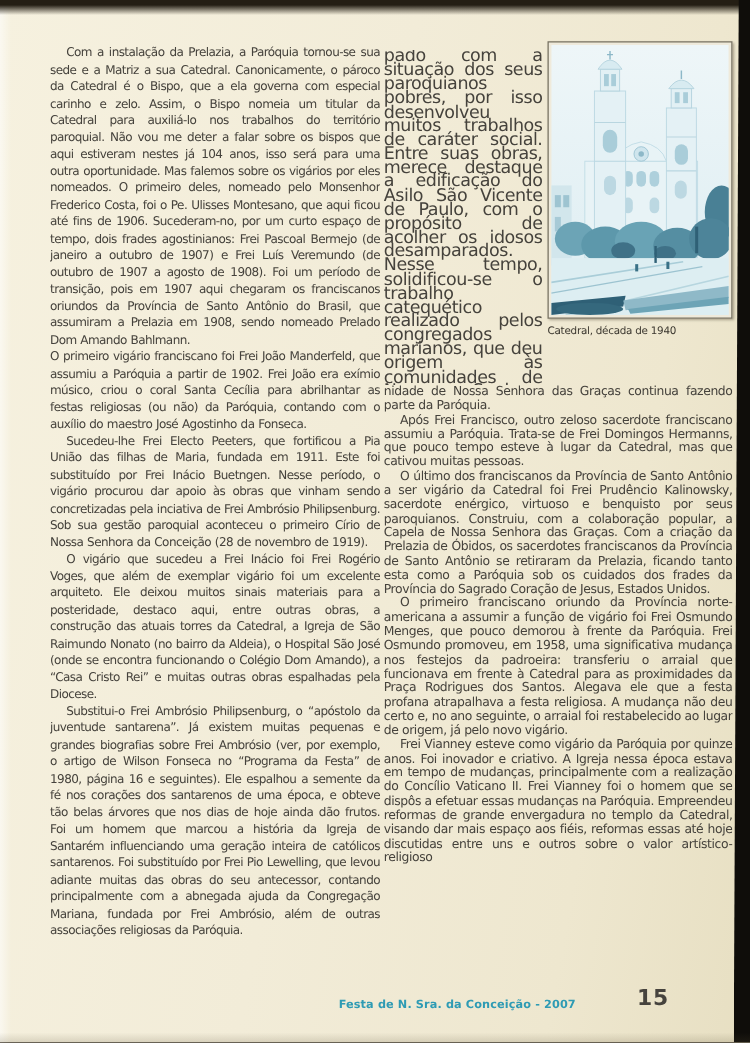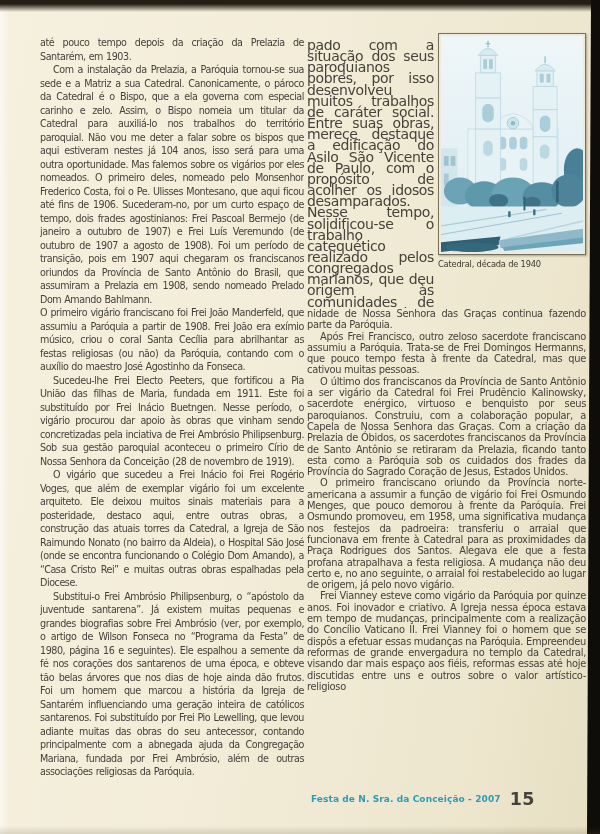--- a/index.html
+++ b/index.html
@@ -32,33 +32,32 @@
     font-size:9.9px;line-height:11.3px;letter-spacing:-0.3px;}
 
   figure.photo{position:absolute;left:438px;top:33px;margin:0;width:148px;}
   .photo-frame{background:#efeadb;border:1px solid #76705f;padding:2px;
     box-shadow:1px 1px 2px rgba(40,30,10,.35);}
   .photo-frame svg{display:block;width:142px;height:216px;}
   figcaption{margin-top:4px;text-align:left;font-size:8.3px;letter-spacing:-0.2px;
     color:#3b372f;}
 
   .footer{position:absolute;left:0;top:789px;width:535px;display:flex;
-    justify-content:flex-end;align-items:center;gap:9px;}
+    justify-content:flex-end;align-items:flex-end;gap:9px;}
   .footer .pub{font-size:9px;font-weight:bold;color:#2e9bb4;letter-spacing:0.1px;}
-  .footer .pagenum{font-size:17.5px;font-weight:bold;color:#46433d;letter-spacing:0.5px;}
+  .footer .pagenum{font-size:17.5px;font-weight:bold;color:#46433d;letter-spacing:0.5px;margin-left:40px;}
 </style>
 </head>
 <body>
 
 <div class="page">
 
   <div class="col col1">
-    <p class="noindent">até pouco tempo depois da criação da Prelazia de Santarém, em 1903.</p>
     <p>Com a instalação da Prelazia, a Paróquia tornou-se sua sede e a Matriz a sua Catedral. Canonicamente, o pároco da Catedral é o Bispo, que a ela governa com especial carinho e zelo. Assim, o Bispo nomeia um titular da Catedral para auxiliá-lo nos trabalhos do território paroquial. Não vou me deter a falar sobre os bispos que aqui estiveram nestes já 104 anos, isso será para uma outra oportunidade. Mas falemos sobre os vigários por eles nomeados. O primeiro deles, nomeado pelo Monsenhor Frederico Costa, foi o Pe. Ulisses Montesano, que aqui ficou até fins de 1906. Sucederam-no, por um curto espaço de tempo, dois frades agostinianos: Frei Pascoal Bermejo (de janeiro a outubro de 1907) e Frei Luís Veremundo (de outubro de 1907 a agosto de 1908). Foi um período de transição, pois em 1907 aqui chegaram os franciscanos oriundos da Província de Santo Antônio do Brasil, que assumiram a Prelazia em 1908, sendo nomeado Prelado Dom Amando Bahlmann.</p>
-    <p class="noindent">O primeiro vigário franciscano foi Frei João Manderfeld, que assumiu a Paróquia a partir de 1908. Frei João era exímio músico, criou o coral Santa Cecília para abrilhantar as festas religiosas (ou não) da Paróquia, contando com o auxílio do maestro José Agostinho da Fonseca.</p>
+    <p class="noindent">O primeiro vigário franciscano foi Frei João Manderfeld, que assumiu a Paróquia a partir de 1902. Frei João era exímio músico, criou o coral Santa Cecília para abrilhantar as festas religiosas (ou não) da Paróquia, contando com o auxílio do maestro José Agostinho da Fonseca.</p>
     <p>Sucedeu-lhe Frei Electo Peeters, que fortificou a Pia União das filhas de Maria, fundada em 1911. Este foi substituído por Frei Inácio Buetngen. Nesse período, o vigário procurou dar apoio às obras que vinham sendo concretizadas pela inciativa de Frei Ambrósio Philipsenburg. Sob sua gestão paroquial aconteceu o primeiro Círio de Nossa Senhora da Conceição (28 de novembro de 1919).</p>
     <p>O vigário que sucedeu a Frei Inácio foi Frei Rogério Voges, que além de exemplar vigário foi um excelente arquiteto. Ele deixou muitos sinais materiais para a posteridade, destaco aqui, entre outras obras, a construção das atuais torres da Catedral, a Igreja de São Raimundo Nonato (no bairro da Aldeia), o Hospital São José (onde se encontra funcionando o Colégio Dom Amando), a “Casa Cristo Rei” e muitas outras obras espalhadas pela Diocese.</p>
     <p>Substitui-o Frei Ambrósio Philipsenburg, o “apóstolo da juventude santarena”. Já existem muitas pequenas e grandes biografias sobre Frei Ambrósio (ver, por exemplo, o artigo de Wilson Fonseca no “Programa da Festa” de 1980, página 16 e seguintes). Ele espalhou a semente da fé nos corações dos santarenos de uma época, e obteve tão belas árvores que nos dias de hoje ainda dão frutos. Foi um homem que marcou a história da Igreja de Santarém influenciando uma geração inteira de católicos santarenos. Foi substituído por Frei Pio Lewelling, que levou adiante muitas das obras do seu antecessor, contando principalmente com a abnegada ajuda da Congregação Mariana, fundada por Frei Ambrósio, além de outras associações religiosas da Paróquia.</p>
 
   </div>
 
   <div class="col col2-narrow">
     <p class="noindent">pado com a situação dos seus paroquianos pobres, por isso desenvolveu muitos trabalhos de caráter social. Entre suas obras, merece destaque a edificação do Asilo São Vicente de Paulo, com o propósito de acolher os idosos desamparados. Nesse tempo, solidificou-se o trabalho catequético realizado pelos congregados marianos, que deu origem às comunidades de Nossa Senhora das Graças, Aparecida, Fátima e São Francisco (esta última, juntamente com a “Latada”, deu origem à comunidade do Santíssimo Sacramento). Hoje, cada uma possui estrutura pastoral própria, e só a Comu-</p>
   </div>
 
@@ -134,21 +133,21 @@
         <ellipse cx="32" cy="218" rx="28" ry="5" fill="#35687d"></ellipse>
         <path d="M60,211 L148,199 L148,209 L62,219 Z" fill="#8fb9c8"></path>
         <path d="M64,218 L148,208 L148,214 L66,222 Z" fill="#6da4b6"></path>
       </svg>
     </div>
     <figcaption>Catedral, década de 1940</figcaption>
   </figure>
 
   <div class="col col2-wide">
     <p class="noindent">nidade de Nossa Senhora das Graças continua fazendo parte da Paróquia.</p>
-    <p>Após Frei Francisco, outro zeloso sacerdote franciscano assumiu a Paróquia. Trata-se de Frei Domingos Hermanns, que pouco tempo festa à frente da Catedral, mas que cativou muitas pessoas.</p>
+    <p>Após Frei Francisco, outro zeloso sacerdote franciscano assumiu a Paróquia. Trata-se de Frei Domingos Hermanns, que pouco tempo esteve à lugar da Catedral, mas que cativou muitas pessoas.</p>
     <p>O último dos franciscanos da Província de Santo Antônio a ser vigário da Catedral foi Frei Prudêncio Kalinowsky, sacerdote enérgico, virtuoso e benquisto por seus paroquianos. Construiu, com a colaboração popular, a Capela de Nossa Senhora das Graças. Com a criação da Prelazia de Óbidos, os sacerdotes franciscanos da Província de Santo Antônio se retiraram da Prelazia, ficando tanto esta como a Paróquia sob os cuidados dos frades da Província do Sagrado Coração de Jesus, Estados Unidos.</p>
     <p>O primeiro franciscano oriundo da Província norte-americana a assumir a função de vigário foi Frei Osmundo Menges, que pouco demorou à frente da Paróquia. Frei Osmundo promoveu, em 1958, uma significativa mudança nos festejos da padroeira: transferiu o arraial que funcionava em frente à Catedral para as proximidades da Praça Rodrigues dos Santos. Alegava ele que a festa profana atrapalhava a festa religiosa. A mudança não deu certo e, no ano seguinte, o arraial foi restabelecido ao lugar de origem, já pelo novo vigário.</p>
     <p>Frei Vianney esteve como vigário da Paróquia por quinze anos. Foi inovador e criativo. A Igreja nessa época estava em tempo de mudanças, principalmente com a realização do Concílio Vaticano II. Frei Vianney foi o homem que se dispôs a efetuar essas mudanças na Paróquia. Empreendeu reformas de grande envergadura no templo da Catedral, visando dar mais espaço aos fiéis, reformas essas até hoje discutidas entre uns e outros sobre o valor artístico-religioso</p>
   </div>
 
   <div class="footer">
     <span class="pub">Festa de N. Sra. da Conceição - 2007</span>
     <span class="pagenum">15</span>
   </div>
 

